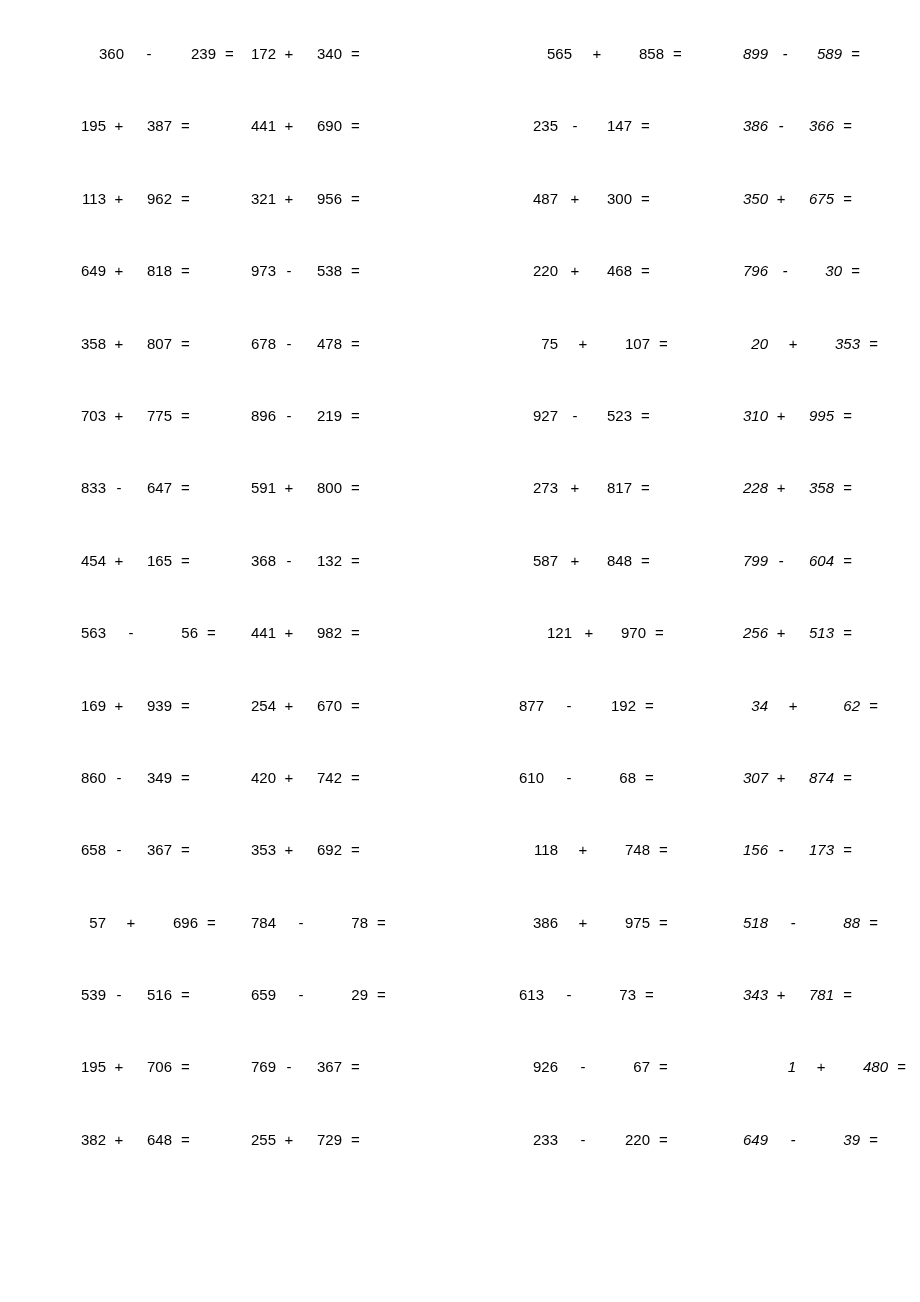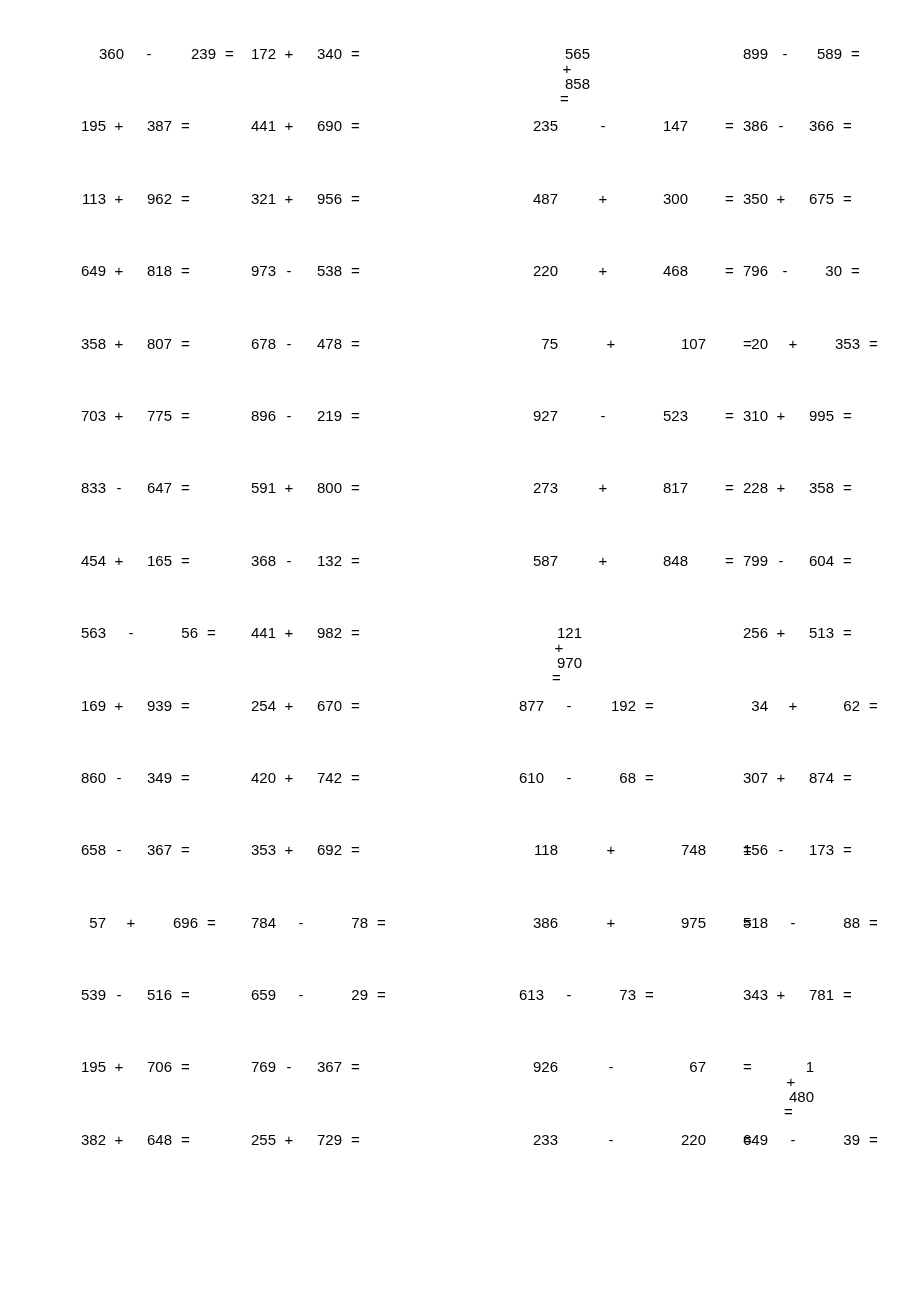--- a/index.html
+++ b/index.html
@@ -42,21 +42,21 @@
     align-items: baseline;
     box-sizing: border-box;
     font-size: 15px;
     line-height: 1;
     white-space: nowrap;
   }
   
   .prob-cell.c0 { width: 172px; padding-left: 12px; }
   .prob-cell.c1 { width: 248px; padding-left: 10px; }
   .prob-cell.c2 { width: 224px; padding-left: 20px; }
-  .prob-cell.c3 { width: 196px; padding-left: 8px; }
+  .prob-cell.c3 { width: 196px; padding-left: 8px; font-style: italic; }
 
   .operand-a {
     display: inline-block;
     text-align: right;
     min-width: 30px;
   }
   .operator {
     display: inline-block;
     text-align: center;
     min-width: 14px;
@@ -70,22 +70,22 @@
   }
   .equals {
     display: inline-block;
     margin-left: 9px;
   }
   
   .prob-cell.gap-wide .operator { margin: 0 18px; }
   .prob-cell.gap-wide .operand-b { margin-left: 12px; }
   .prob-cell.gap-mid .operator { margin: 0 10px; }
   .prob-cell.indent-sm { padding-left: 30px; }
-  .prob-cell.indent-md { padding-left: 44px; gap: 28px; }
-  .prob-cell.indent-lg { padding-left: 58px; flex-direction: column; }
+  .prob-cell.indent-md { padding-left: 44px; }
+  .prob-cell.indent-lg { padding-left: 58px; }
 </style>
 </head>
 <body>
 
 <div class="page">
   <div class="worksheet" id="worksheet">
       <div class="prob-row">
         <div class="prob-cell c0 indent-sm gap-wide">
           <span class="operand-a">360</span>
           <span class="operator">-</span>

